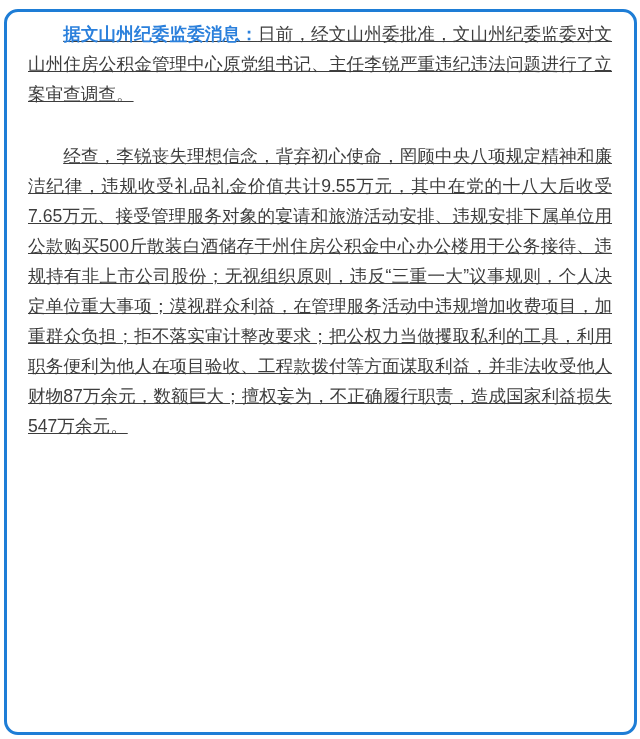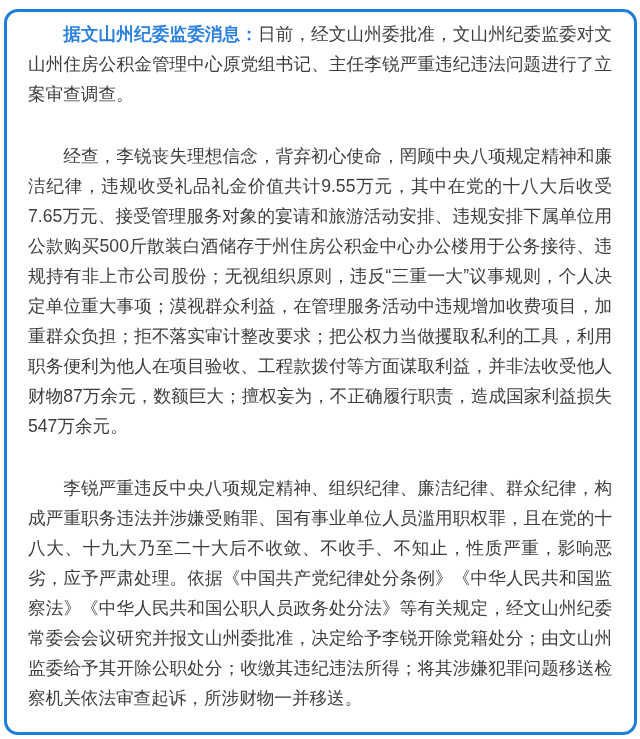--- a/index.html
+++ b/index.html
@@ -28,31 +28,31 @@
   }
   .article-card p {
     margin: 0 0 32px 0;
     font-size: 17.6px;
     line-height: 30px;
     color: #3d3d3d;
     text-align: justify;
     text-justify: inter-character;
     text-indent: 2em;
     letter-spacing: 0;
+    text-decoration: underline;
   }
   .article-card p:last-child {
     margin-bottom: 0;
   }
   .source-label {
     color: #2b80dc;
     font-weight: bold;
   }
 </style>
 </head>
 <body>
 
 <div class="article-card">
   <p>
     <span class="source-label">据文山州纪委监委消息：</span><span>日前，经文山州委批准，文山州纪委监委对文山州住房公积金管理中心原党组书记、主任李锐严重违纪违法问题进行了立案审查调查。</span>
   </p>
   <p>经查，李锐丧失理想信念，背弃初心使命，罔顾中央八项规定精神和廉洁纪律，违规收受礼品礼金价值共计9.55万元，其中在党的十八大后收受7.65万元、接受管理服务对象的宴请和旅游活动安排、违规安排下属单位用公款购买500斤散装白酒储存于州住房公积金中心办公楼用于公务接待、违规持有非上市公司股份；无视组织原则，违反“三重一大”议事规则，个人决定单位重大事项；漠视群众利益，在管理服务活动中违规增加收费项目，加重群众负担；拒不落实审计整改要求；把公权力当做攫取私利的工具，利用职务便利为他人在项目验收、工程款拨付等方面谋取利益，并非法收受他人财物87万余元，数额巨大；擅权妄为，不正确履行职责，造成国家利益损失547万余元。</p>
-  <p>李锐严重违反中央八项规定精神、组织纪律、廉洁纪律、群众纪律，构成严重职务违法并涉嫌受贿罪、国有事业单位人员滥用职权罪，且在党的十八大、十九大乃至二十大后不收敛、不收手、不知止，性质严重，影响恶劣，应予严肃处理。依据《中国共产党纪律处分条例》《中华人民共和国监察法》《中华人民共和国公职人员政务处分法》等有关规定，经文山州纪委常委会会议研究并报文山州委批准，决定给予李锐开除党籍处分；由文山州监委给予其开除公职处分；收缴其违纪违法所得；将其涉嫌犯罪问题移送检察机关依法审查起诉，所涉财物一并移送。</p>
 </div>
 
 </body></html>

